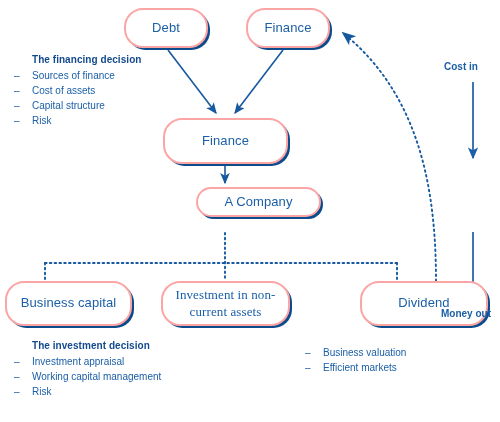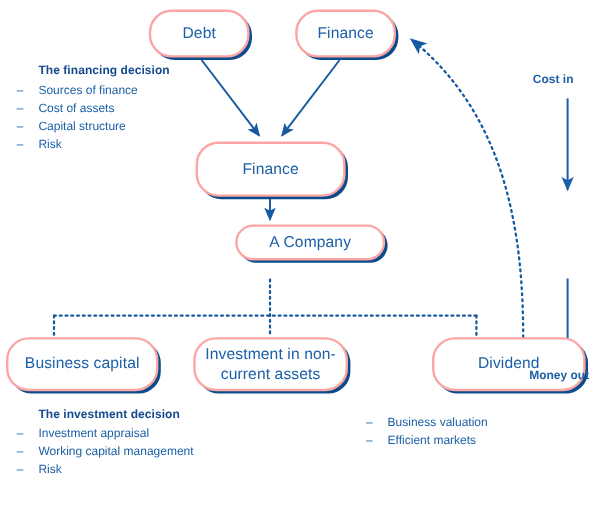--- a/index.html
+++ b/index.html
@@ -145,21 +145,21 @@
   </div>
 
   <div class="node" style="left:163px; top:187px; width:125px; height:30px;margin-left:33px;">
     <span class="label">A Company</span>
   </div>
 
   <div class="node" style="left:5px; top:281px; width:127px; height:45px;">
     <span class="label">Business capital</span>
   </div>
 
-  <div class="node" style="left:161px; top:281px; width:129px; height:45px;">
+  <div class="node" style="left:161px; top:281px; width:129px; height:45px;font-family:Liberation Serif, serif;">
     <span class="label">Investment in non-current assets</span>
   </div>
 
   <div class="node" style="left:316px; top:281px; width:128px; height:45px;margin-left:44px;">
     <span class="label">Dividend</span>
   </div>
 
   <div class="sidelabel" style="left:444px; top:61px;">Cost in</div>
 
   <div class="sidelabel" style="left:441px; top:308px;">Money out</div>

